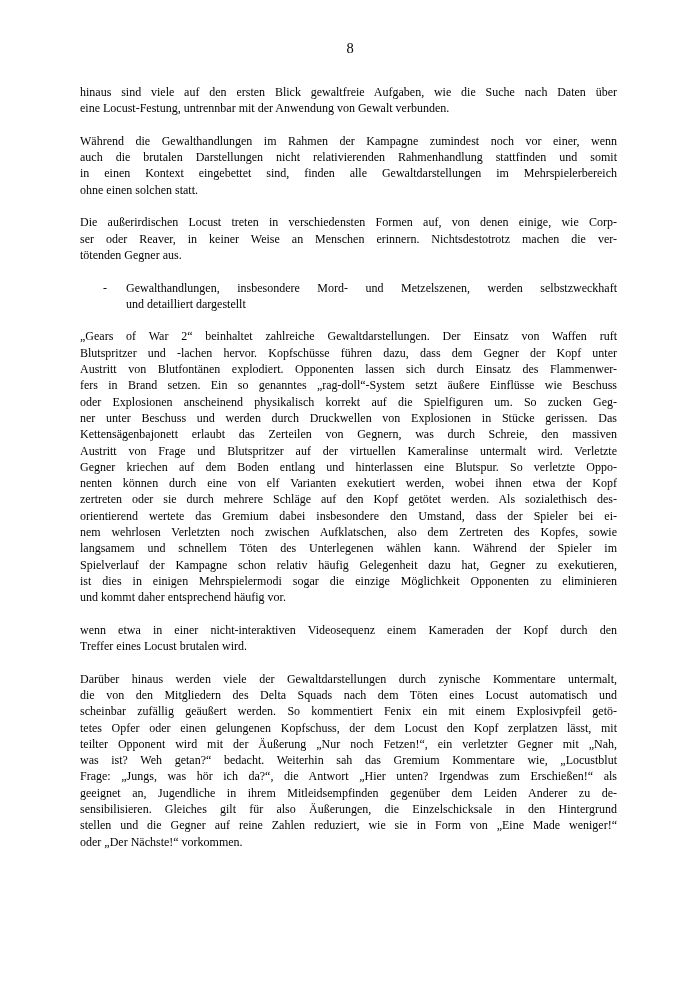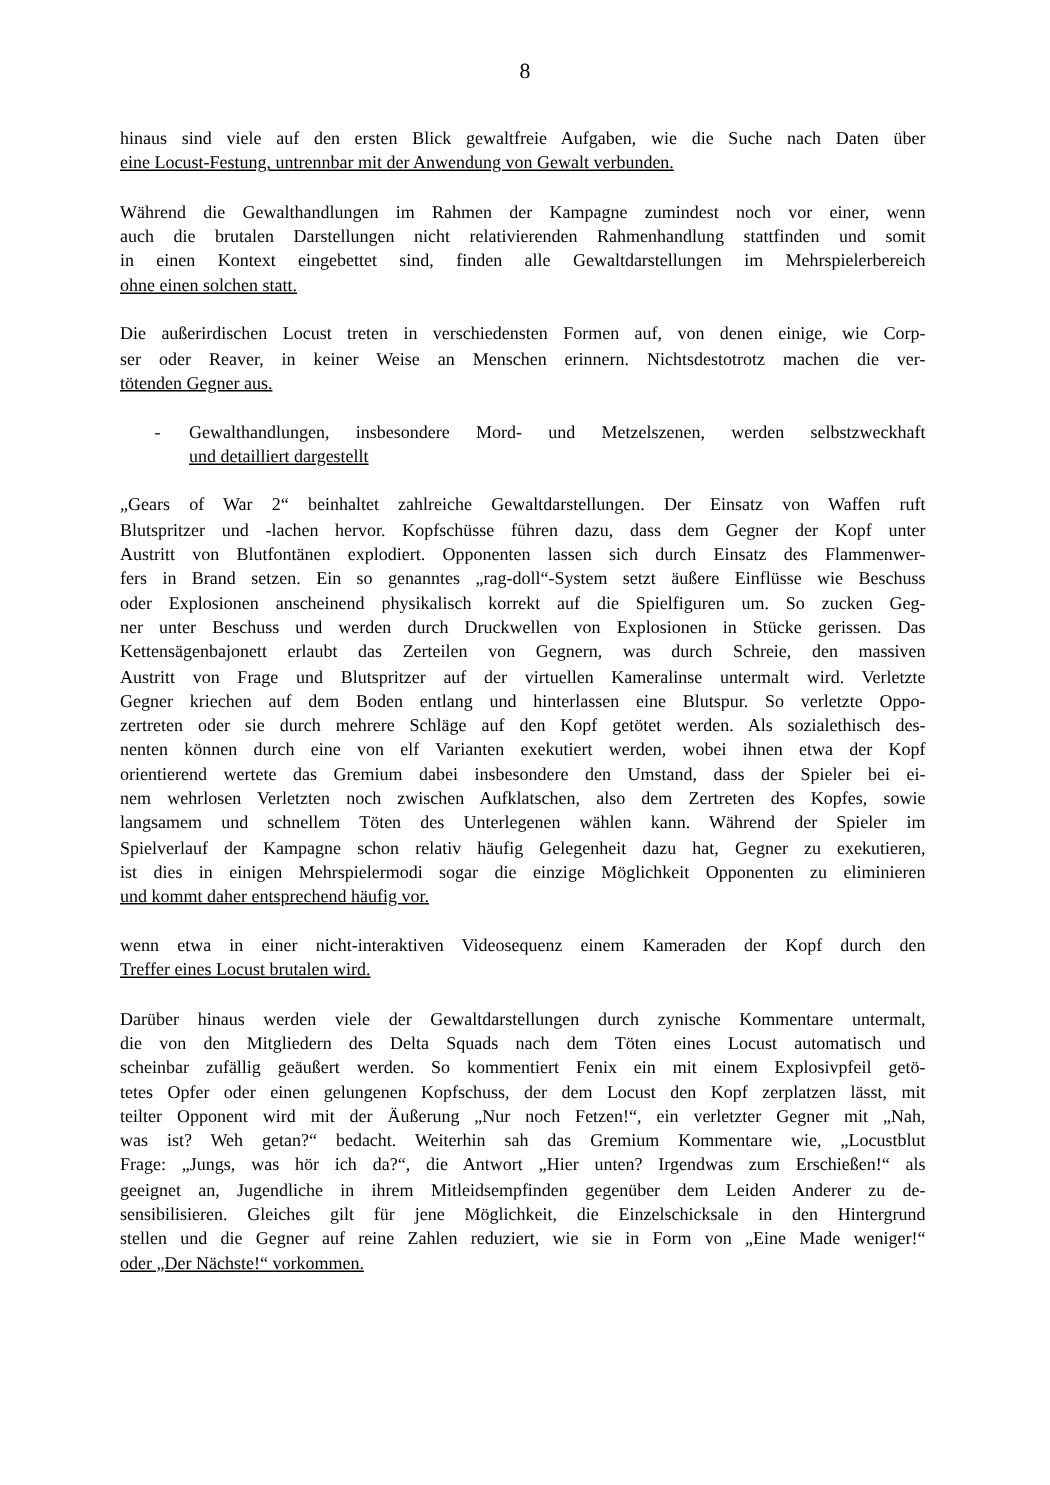--- a/index.html
+++ b/index.html
@@ -39,21 +39,20 @@
   }
   .line {
     text-align: justify;
     text-align-last: justify;
     text-justify: inter-word;
     white-space: nowrap;
     height: 16.3px;
   }
   .line.last {
     text-align-last: left;
-    text-decoration: underline;
   }
   .paragraph.bullet .line {
     padding-left: 46px;
     width: 491px;
   }
   .bullet-marker {
     position: absolute;
     left: 23px;
     top: 0;
   }
@@ -87,40 +86,40 @@
       <div class="paragraph">
         <div class="line">„Gears of War 2“ beinhaltet zahlreiche Gewaltdarstellungen. Der Einsatz von Waffen ruft</div>
         <div class="line">Blutspritzer und -lachen hervor. Kopfschüsse führen dazu, dass dem Gegner der Kopf unter</div>
         <div class="line">Austritt von Blutfontänen explodiert. Opponenten lassen sich durch Einsatz des Flammenwer-</div>
         <div class="line">fers in Brand setzen. Ein so genanntes „rag-doll“-System setzt äußere Einflüsse wie Beschuss</div>
         <div class="line">oder Explosionen anscheinend physikalisch korrekt auf die Spielfiguren um. So zucken Geg-</div>
         <div class="line">ner unter Beschuss und werden durch Druckwellen von Explosionen in Stücke gerissen. Das</div>
         <div class="line">Kettensägenbajonett erlaubt das Zerteilen von Gegnern, was durch Schreie, den massiven</div>
         <div class="line">Austritt von Frage und Blutspritzer auf der virtuellen Kameralinse untermalt wird. Verletzte</div>
         <div class="line">Gegner kriechen auf dem Boden entlang und hinterlassen eine Blutspur. So verletzte Oppo-</div>
+        <div class="line">nenten können durch eine von elf Varianten exekutiert werden, wobei ihnen etwa der Kopf</div>
         <div class="line">zertreten oder sie durch mehrere Schläge auf den Kopf getötet werden. Als sozialethisch des-</div>
-        <div class="line">nenten können durch eine von elf Varianten exekutiert werden, wobei ihnen etwa der Kopf</div>
         <div class="line">orientierend wertete das Gremium dabei insbesondere den Umstand, dass der Spieler bei ei-</div>
         <div class="line">nem wehrlosen Verletzten noch zwischen Aufklatschen, also dem Zertreten des Kopfes, sowie</div>
         <div class="line">langsamem und schnellem Töten des Unterlegenen wählen kann. Während der Spieler im</div>
         <div class="line">Spielverlauf der Kampagne schon relativ häufig Gelegenheit dazu hat, Gegner zu exekutieren,</div>
         <div class="line">ist dies in einigen Mehrspielermodi sogar die einzige Möglichkeit Opponenten zu eliminieren</div>
         <div class="line last">und kommt daher entsprechend häufig vor.</div>
       </div>
       <div class="paragraph">
         <div class="line">wenn etwa in einer nicht-interaktiven Videosequenz einem Kameraden der Kopf durch den</div>
         <div class="line last">Treffer eines Locust brutalen wird.</div>
       </div>
       <div class="paragraph">
         <div class="line">Darüber hinaus werden viele der Gewaltdarstellungen durch zynische Kommentare untermalt,</div>
         <div class="line">die von den Mitgliedern des Delta Squads nach dem Töten eines Locust automatisch und</div>
         <div class="line">scheinbar zufällig geäußert werden. So kommentiert Fenix ein mit einem Explosivpfeil getö-</div>
         <div class="line">tetes Opfer oder einen gelungenen Kopfschuss, der dem Locust den Kopf zerplatzen lässt, mit</div>
         <div class="line">teilter Opponent wird mit der Äußerung „Nur noch Fetzen!“, ein verletzter Gegner mit „Nah,</div>
         <div class="line">was ist? Weh getan?“ bedacht. Weiterhin sah das Gremium Kommentare wie, „Locustblut</div>
         <div class="line">Frage: „Jungs, was hör ich da?“, die Antwort „Hier unten? Irgendwas zum Erschießen!“ als</div>
         <div class="line">geeignet an, Jugendliche in ihrem Mitleidsempfinden gegenüber dem Leiden Anderer zu de-</div>
-        <div class="line">sensibilisieren. Gleiches gilt für jene Möglichkeit, die Einzelschicksale in den Hintergrund</div>
+        <div class="line">sensibilisieren. Gleiches gilt für also Äußerungen, die Einzelschicksale in den Hintergrund</div>
         <div class="line">stellen und die Gegner auf reine Zahlen reduziert, wie sie in Form von „Eine Made weniger!“</div>
         <div class="line last">oder „Der Nächste!“ vorkommen.</div>
       </div>
     </div>
 </div>
 
 </body></html>

